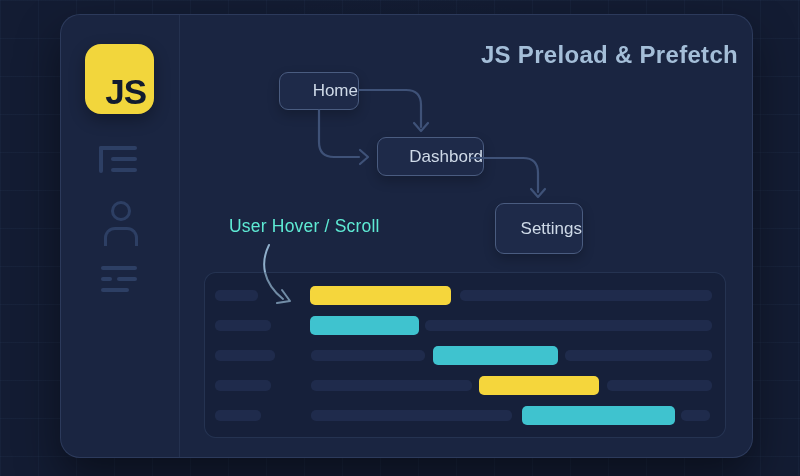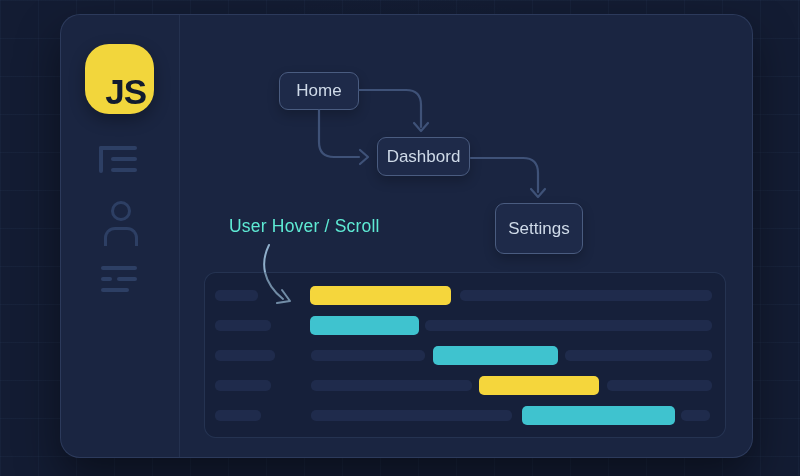--- a/index.html
+++ b/index.html
@@ -21,21 +21,21 @@
     background:#1a2541;border:1.5px solid rgba(125,155,210,0.18);
     border-radius:20px;box-sizing:border-box;
     box-shadow:0 20px 45px rgba(0,0,0,0.45);
   }
   .sidebar{
     position:absolute;left:0;top:0;width:118px;height:100%;
     border-right:1.5px solid rgba(125,155,210,0.10);
   }
   .logo{
     position:absolute;left:24px;top:29px;width:69px;height:70px;
-    background:#f2d63c;border-radius:24px;
+    background:#f2d63c;border-radius:16px;
     display:flex;align-items:flex-end;justify-content:flex-end;
     box-shadow:0 6px 16px rgba(0,0,0,0.3);
   }
   .logo span{
     font-size:35px;font-weight:800;color:#121b2f;line-height:1;
     padding:0 8px 5px 0;letter-spacing:-1px;
   }
   .icon{position:absolute;left:38px;width:44px;height:40px;}
   .icon .st{position:absolute;background:#2d3f64;border-radius:2px;}
   .icon-list{top:131px;}
@@ -57,25 +57,25 @@
   .icon-lines .h2a{left:2px;top:11px;width:11px;height:3.5px;}
   .icon-lines .h2b{left:18px;top:11px;width:20px;height:3.5px;}
   .icon-lines .h3{left:2px;top:22px;width:28px;height:3.5px;}
   .title{
     position:absolute;right:14px;top:26px;
     font-size:24px;font-weight:700;color:#a4bed8;letter-spacing:0.3px;
   }
   .node{
     position:absolute;background:#1e2a49;border:1.5px solid #4a5c80;
     border-radius:9px;box-sizing:border-box;
-    display:flex;align-items:center;justify-content:center;
+    display:flex;align-items:center;justify-content:flex-end;
     color:#cfdae8;font-size:17px;box-shadow:0 5px 12px rgba(0,0,0,0.22);
   }
   .node-home{left:218px;top:57px;width:80px;height:38px;}
-  .node-dashbord{left:316px;top:122px;width:93px;height:39px;}
+  .node-dashbord{left:316px;top:122px;width:107px;height:39px;}
   .node-settings{left:434px;top:188px;width:88px;height:51px;}
   svg.overlay{position:absolute;left:0;top:0;pointer-events:none;}
   .annotation{
     position:absolute;left:168px;top:201px;
     font-size:17.5px;font-weight:500;color:#5eead4;letter-spacing:0.2px;
   }
   .panel{
     position:absolute;left:143px;top:257px;width:522px;height:166px;
     border:1.5px solid rgba(120,150,205,0.16);border-radius:12px;
     box-sizing:border-box;background:rgba(11,17,35,0.22);
@@ -103,20 +103,21 @@
         <div class="body"></div>
       </div>
       <div class="icon icon-lines">
         <div class="st h1"></div>
         <div class="st h2a"></div>
         <div class="st h2b"></div>
         <div class="st h3"></div>
       </div>
     </div>
 
+    <div class="title">JS Preload &amp; Prefetch</div>
 
     <div class="node node-home">
       <span>Home</span>
     </div>
     <div class="node node-dashbord">
       <span>Dashbord</span>
     </div>
     <div class="node node-settings">
       <span>Settings</span>
     </div>

